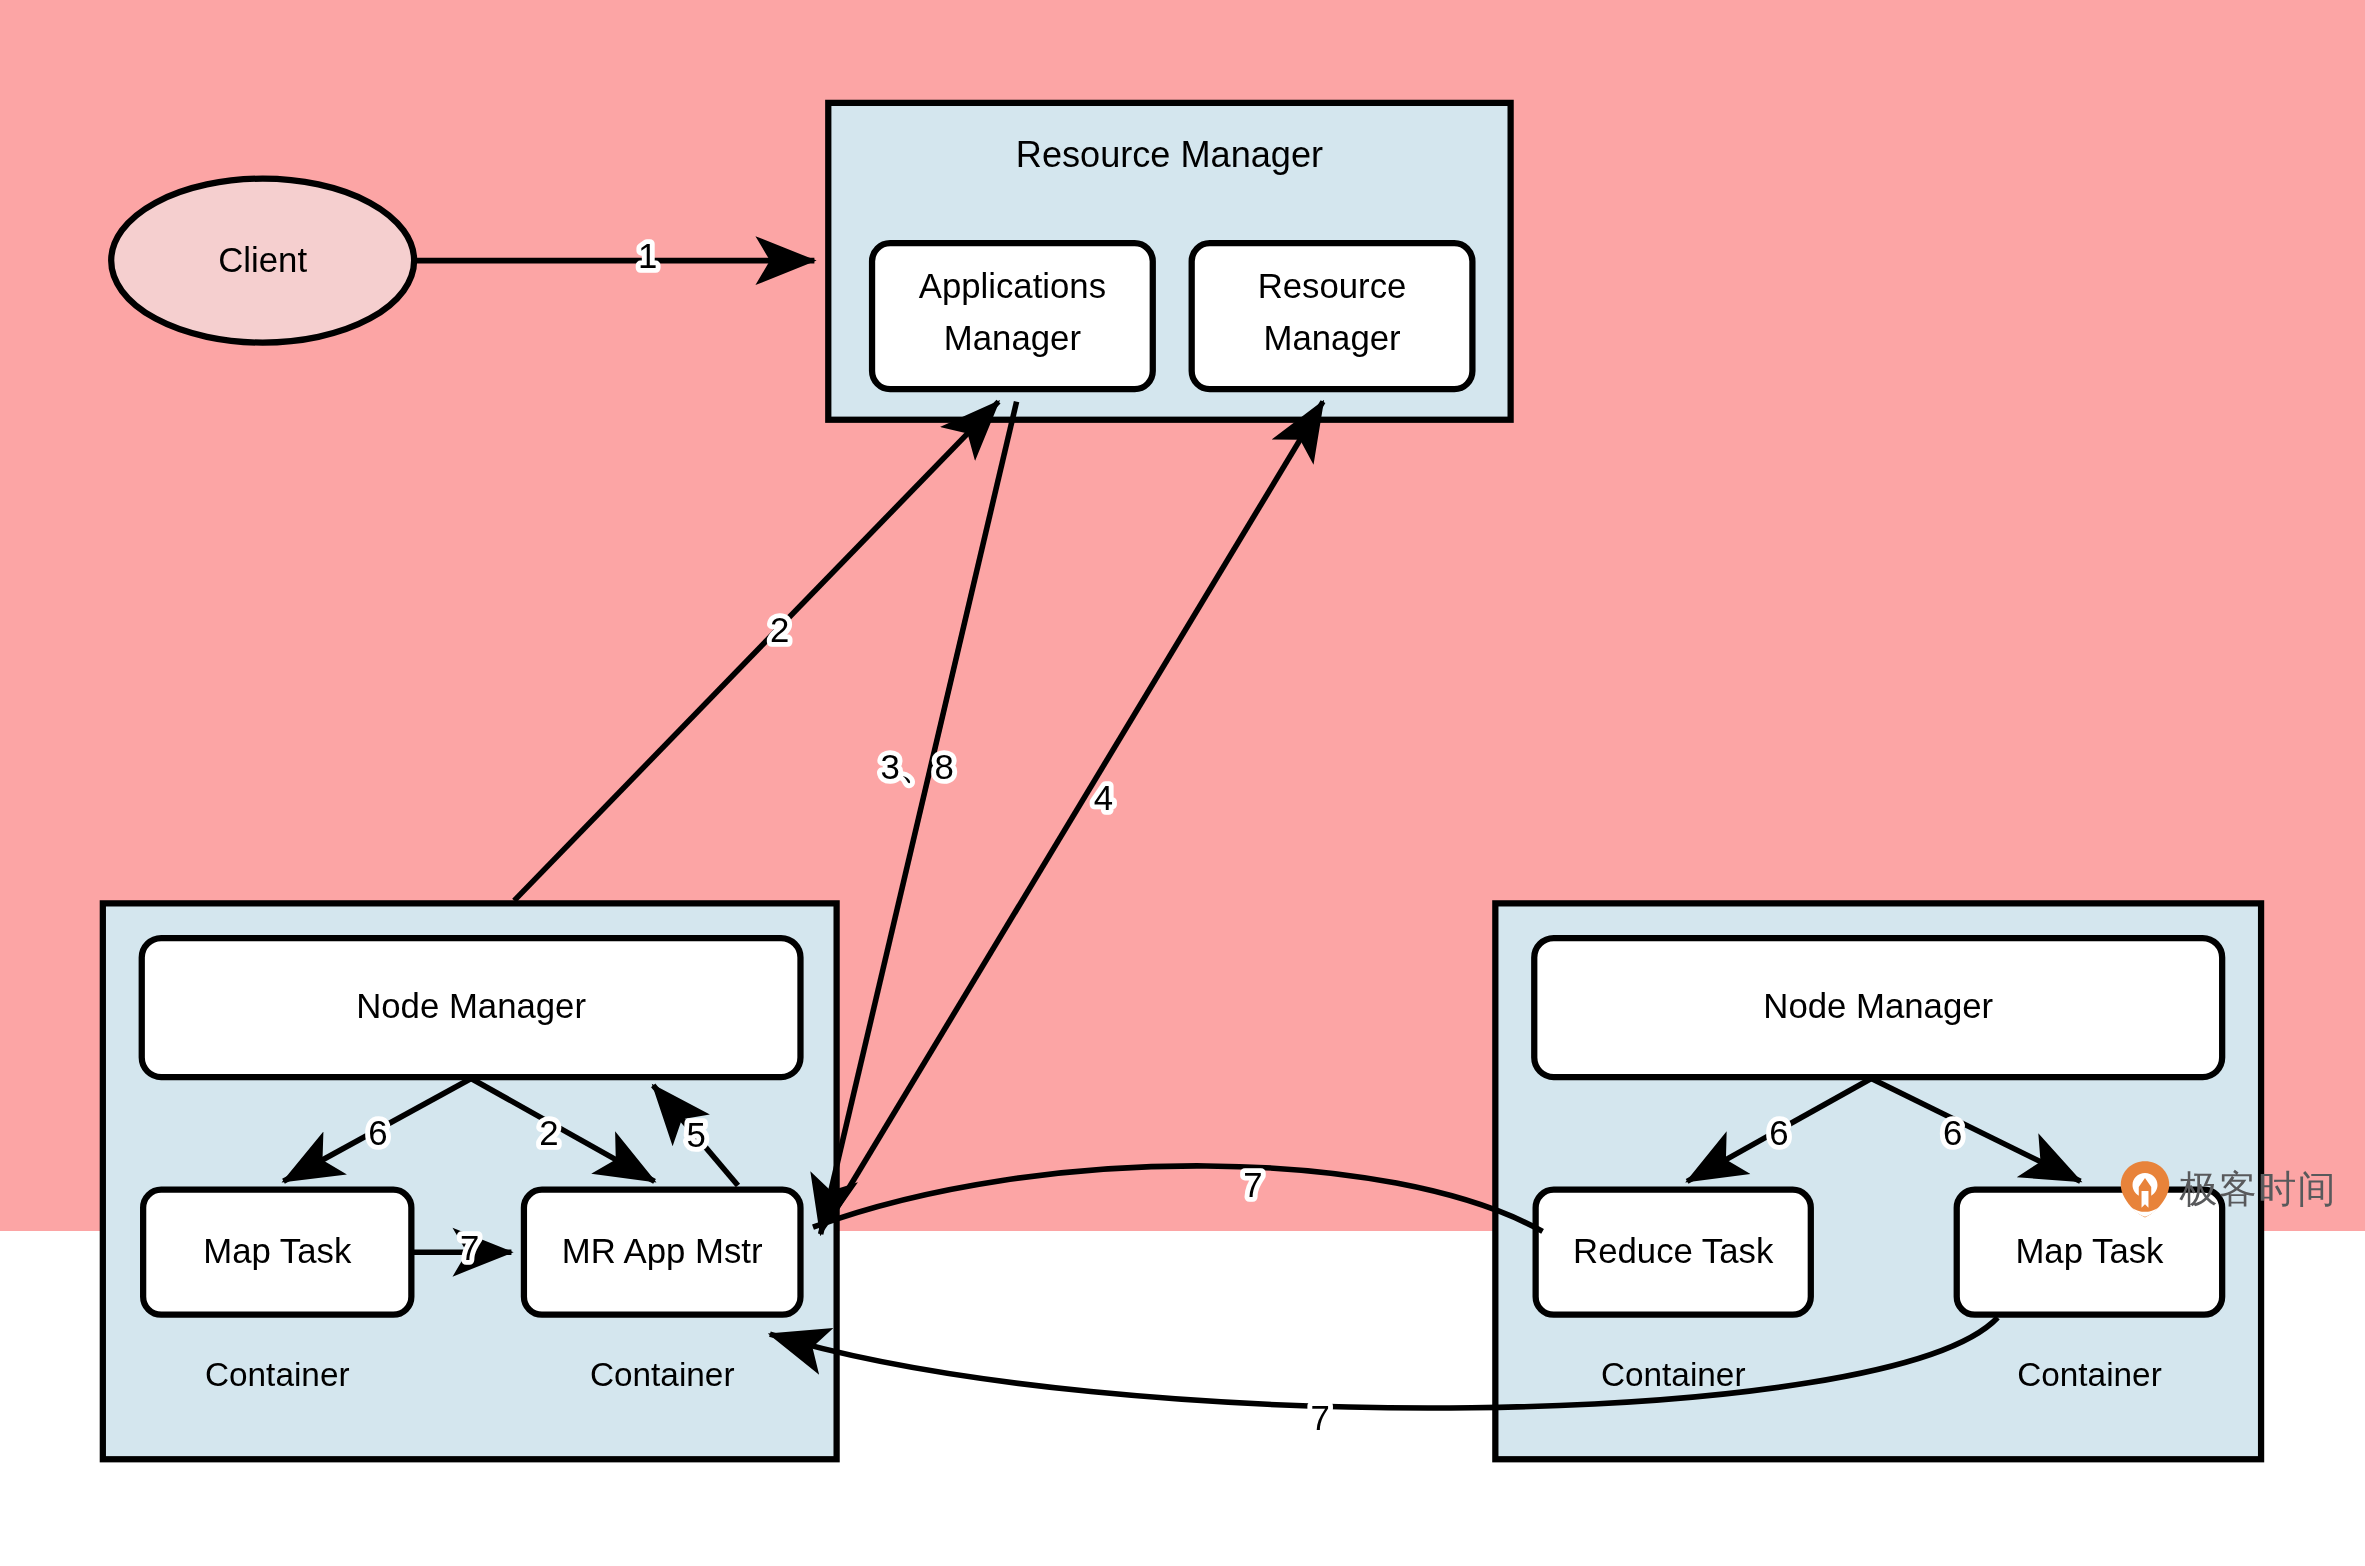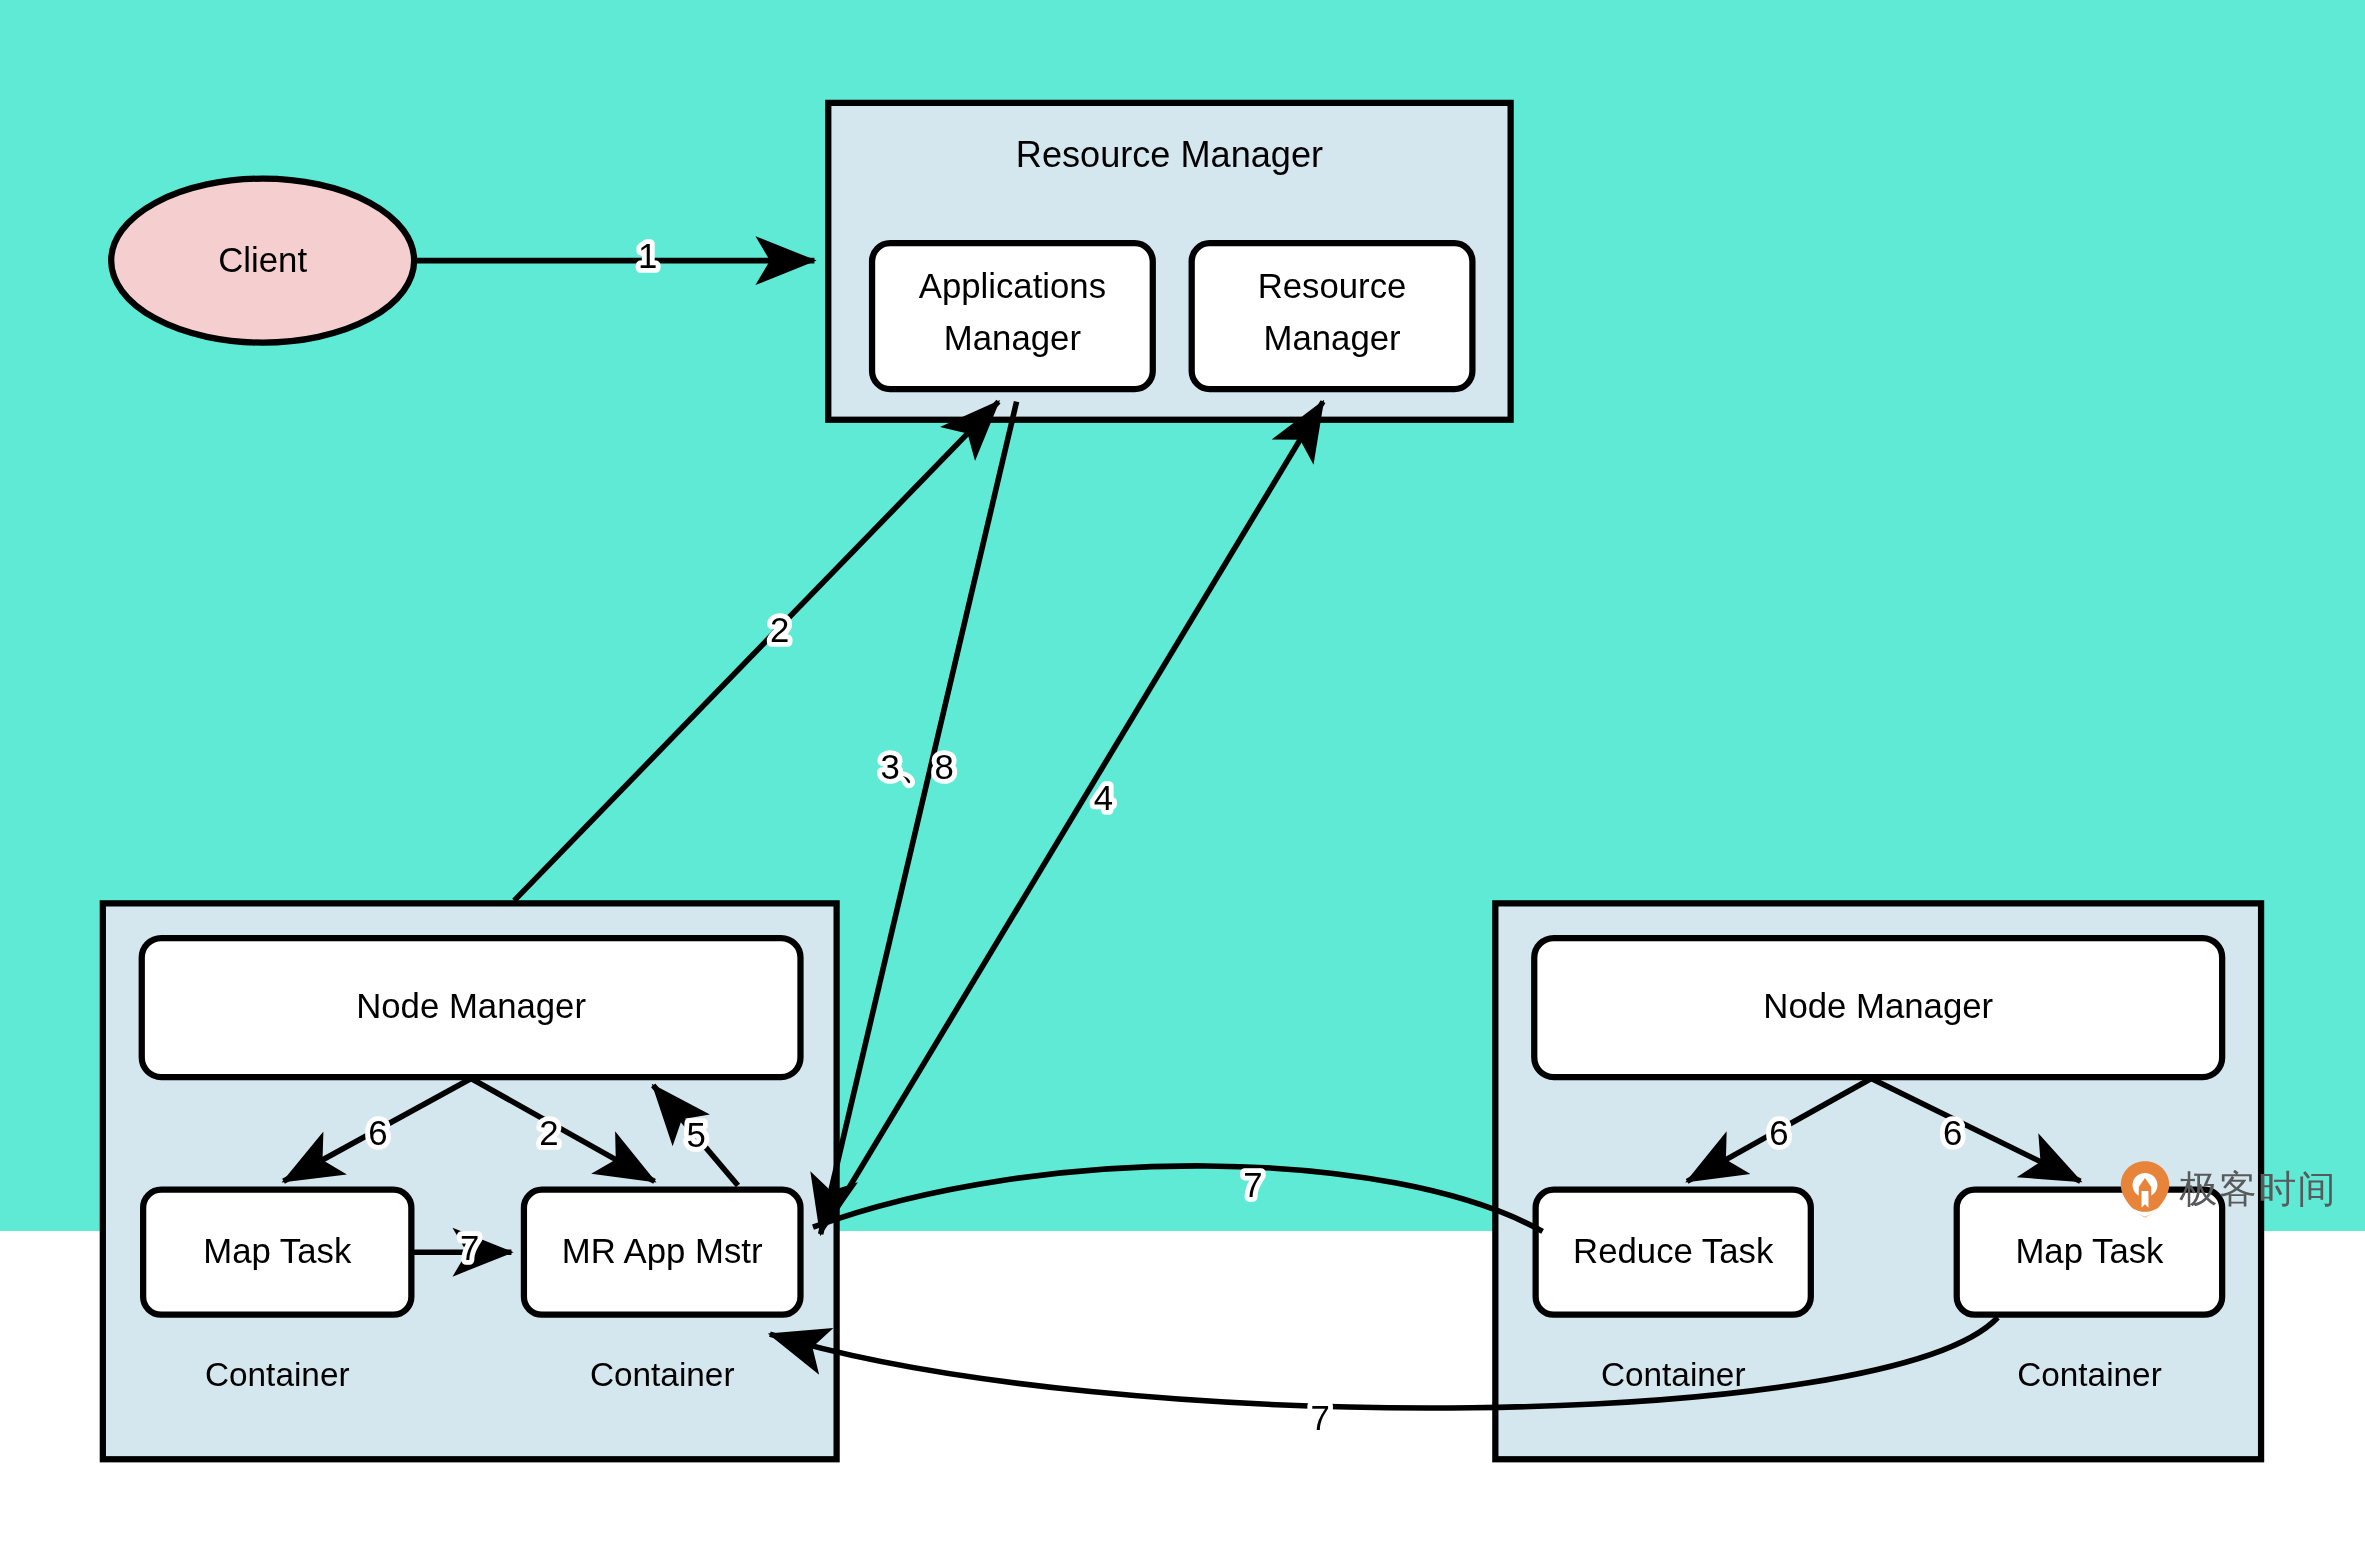--- a/index.html
+++ b/index.html
@@ -10,21 +10,21 @@
   body {
     width: 2366px;
     height: 1567px;
     font-family: "Liberation Sans", sans-serif;
     overflow: hidden;
   }
   #diagram-root {
     position: relative;
     width: 2366px;
     height: 1231px;
-    background: #5eead4;
+    background: #fca5a5;
     text-decoration: underline;
   }
   svg.canvas {
     position: absolute;
     top: 0;
     left: 0;
     width: 2366px;
     height: 1567px;
   }
   .node-fill-group { fill: #d4e6ee; stroke: #000000; stroke-width: 9; }

